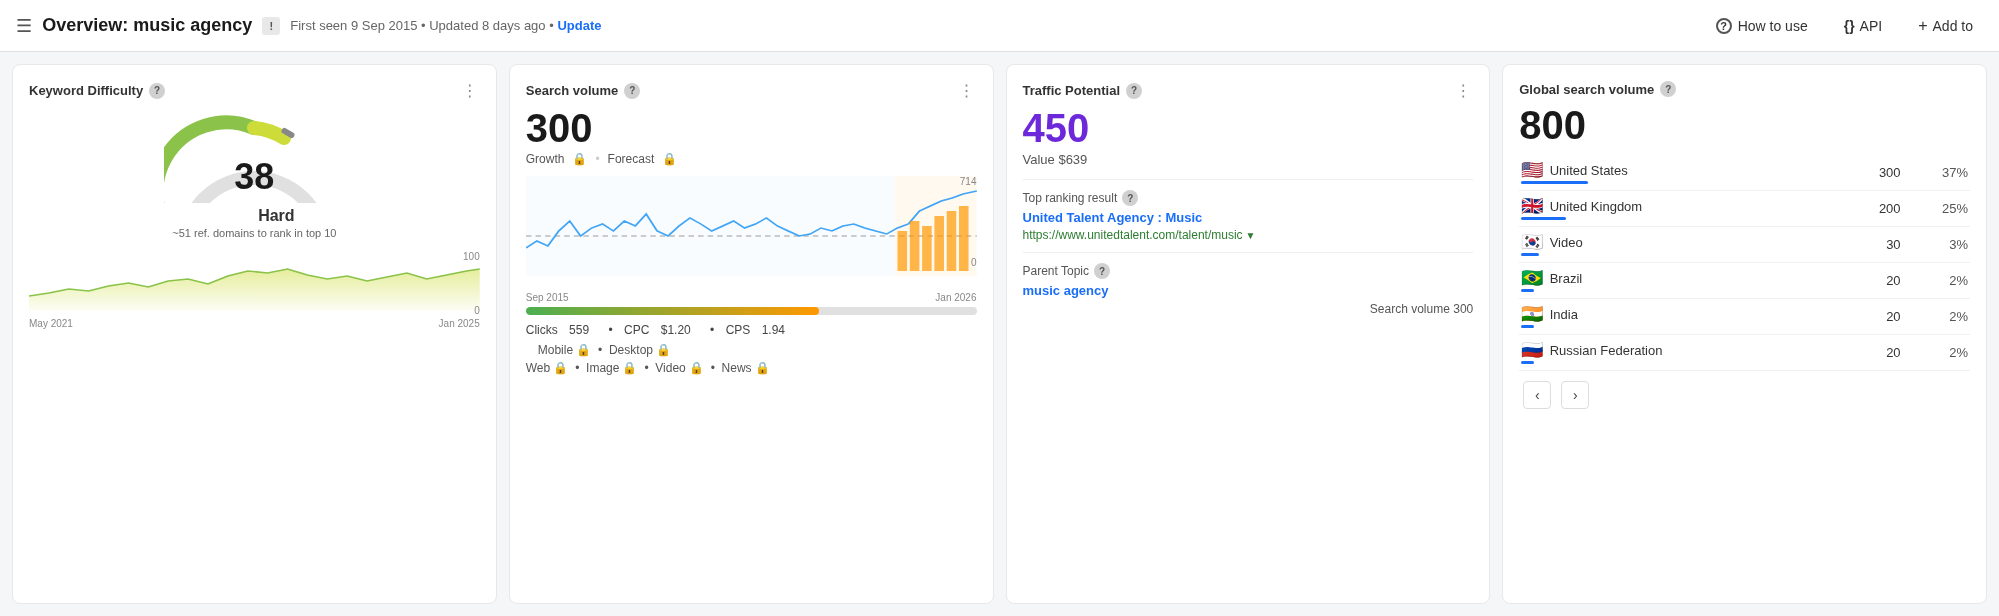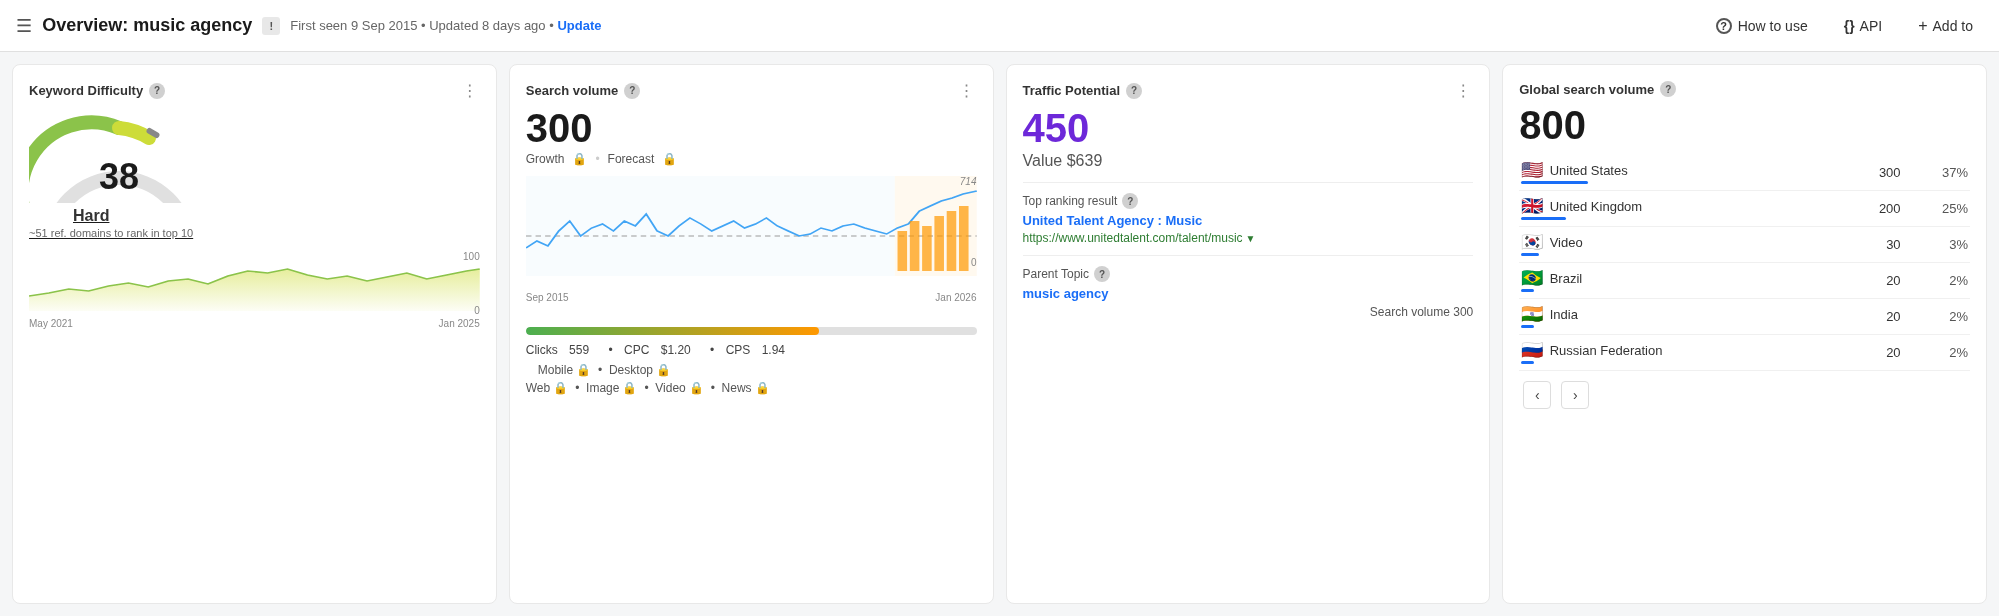--- a/index.html
+++ b/index.html
@@ -151,23 +151,22 @@
       color: #888;
       cursor: pointer;
       font-size: 16px;
       letter-spacing: 2px;
     }
 
     
     .gauge-container {
       display: flex;
       flex-direction: column;
-      align-items: flex-start;
+      align-items: center;
       margin: 8px 0 12px;
-      text-decoration: underline;
     }
     .gauge-wrapper {
       position: relative;
       width: 180px;
       height: 95px;
       overflow: hidden;
     }
     .gauge-svg {
       width: 180px;
       height: 180px;
@@ -236,35 +235,34 @@
       height: 110px;
       width: 100%;
       margin-bottom: 6px;
     }
     .sv-chart-label-right {
       position: absolute;
       right: 0;
       top: 0;
       font-size: 10px;
       color: #888;
-      font-style: italic;
     }
     .sv-chart-label-zero {
       position: absolute;
       right: 0;
       bottom: 18px;
       font-size: 10px;
       color: #888;
     }
     .sv-chart-dates {
       display: flex;
       justify-content: space-between;
       font-size: 10px;
       color: #888;
-      margin-bottom: 24px;
+      margin-bottom: 4px;
     }
     .sv-bar-container {
       height: 8px;
       background: #e0e0e0;
       border-radius: 4px;
       margin-bottom: 8px;
       overflow: hidden;
     }
     .sv-bar-fill {
       height: 100%;
@@ -291,21 +289,21 @@
 
     
     .tp-big-number {
       font-size: 40px;
       font-weight: 700;
       color: #6d28d9;
       margin: 4px 0 4px;
       line-height: 1;
     }
     .tp-value {
-      font-size: 16px;
+      font-size: 13px;
       color: #555;
       margin-bottom: 12px;
     }
     .tp-divider {
       border: none;
       border-top: 1px solid #eee;
       margin: 10px 0;
     }
     .tp-section-label {
       font-size: 12px;

